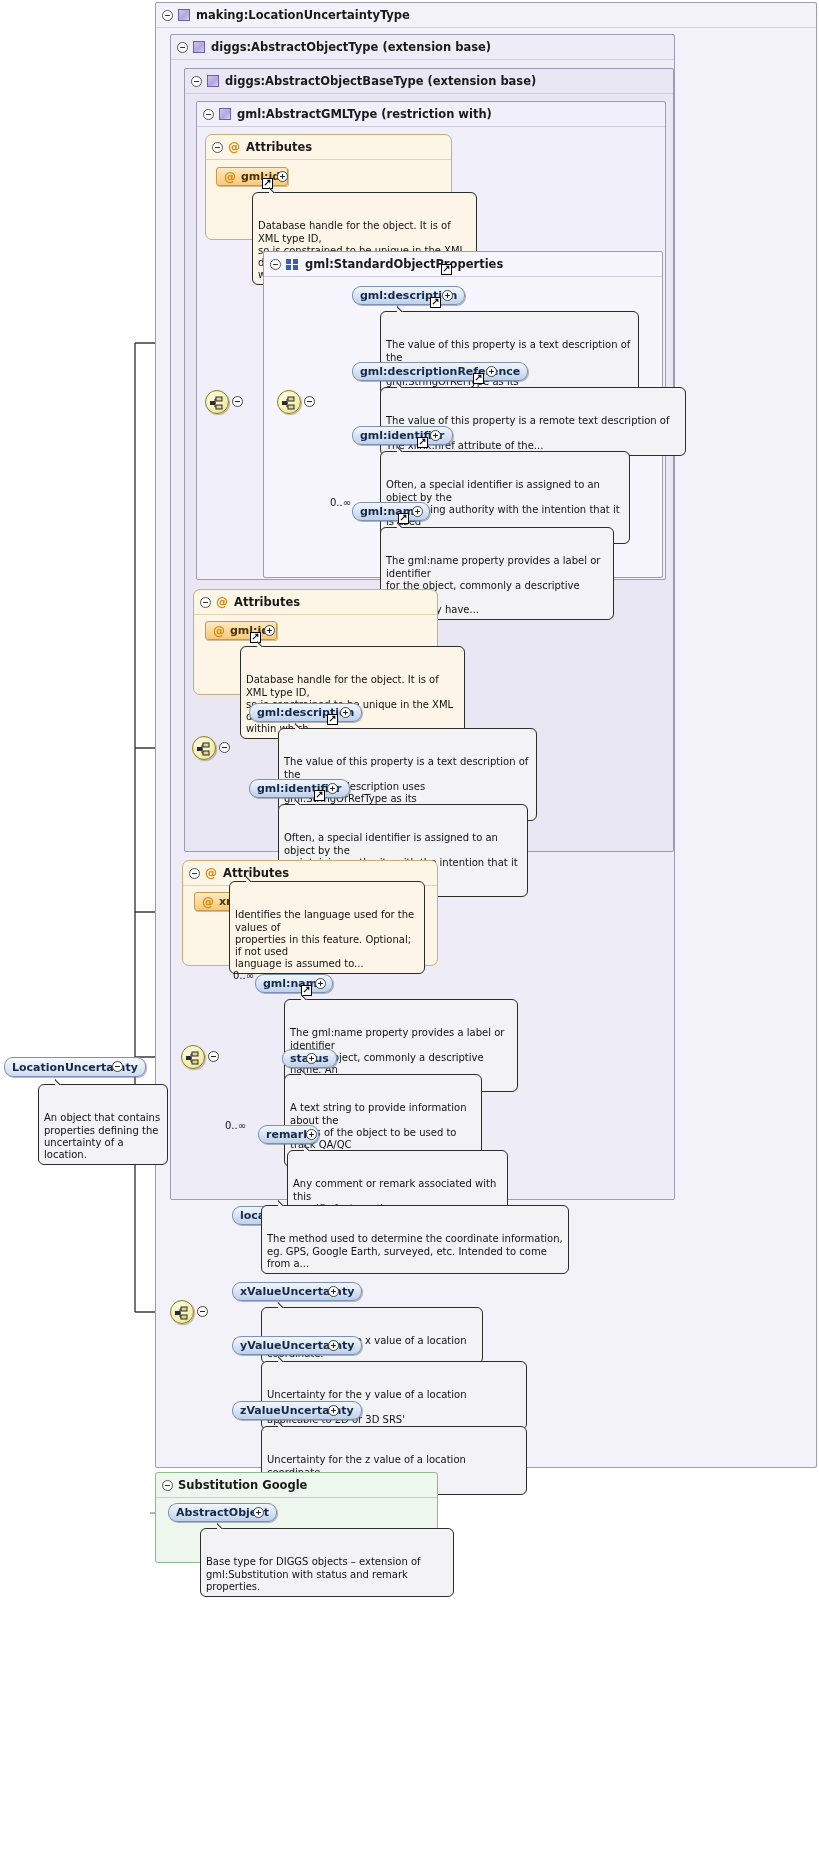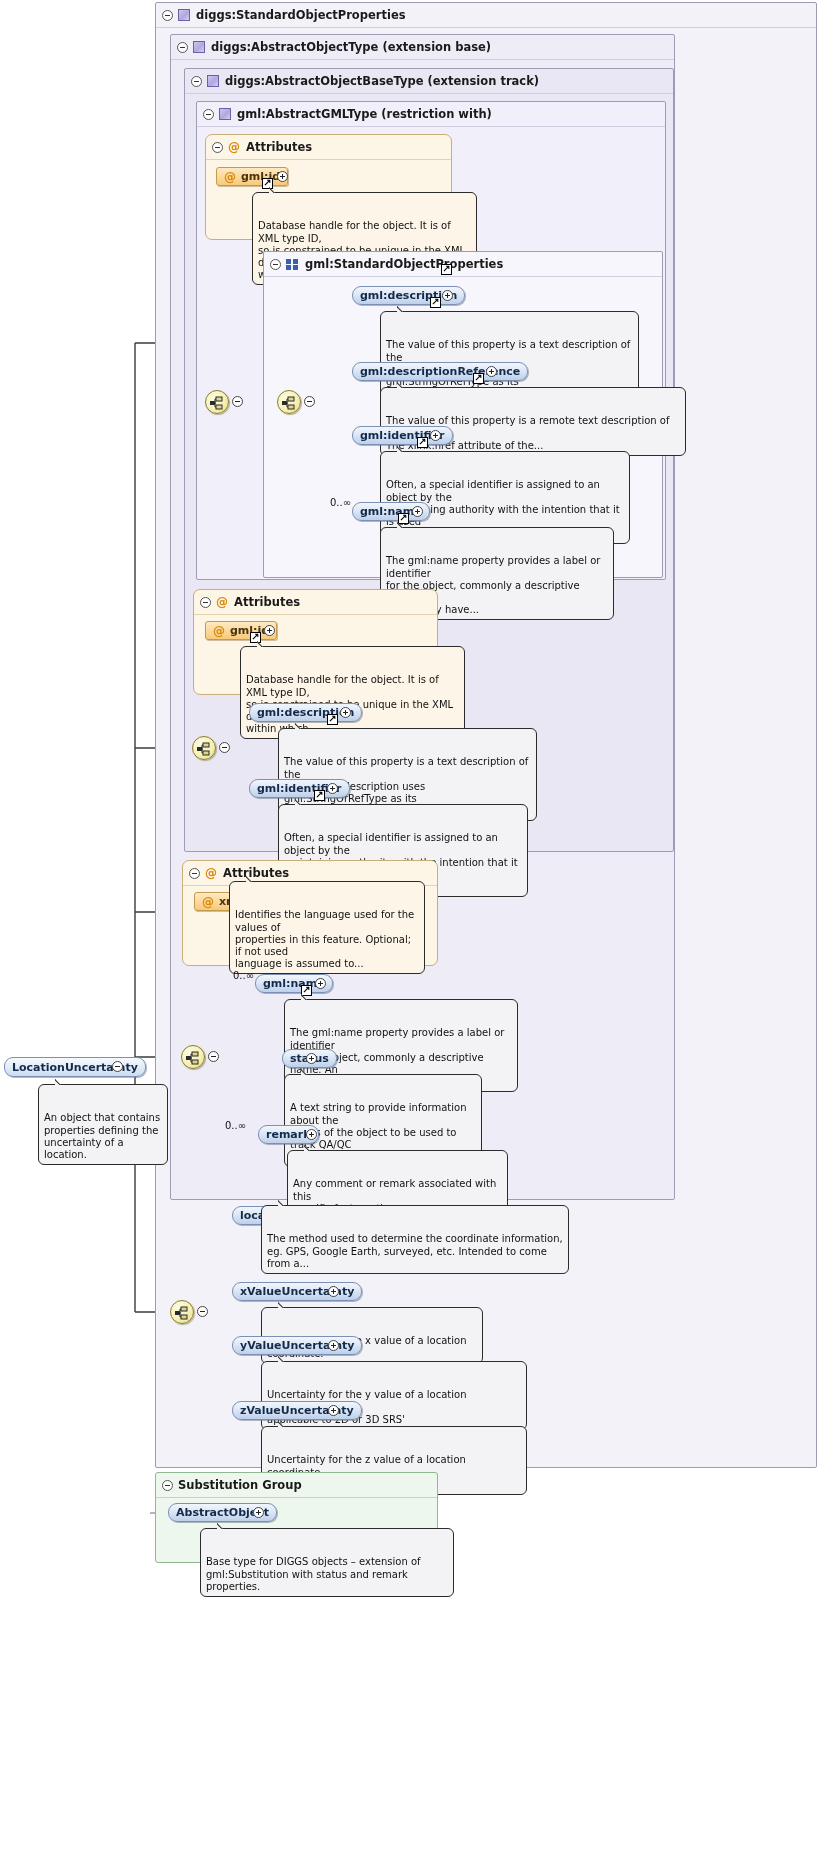--- a/index.html
+++ b/index.html
@@ -248,39 +248,39 @@
     <path d="M210,1312 V1405 Q210,1411 216,1411 H232" stroke="#8a8a95" stroke-width="1" fill="none"></path>
 
     <path d="M150,1513 H168" stroke="#6b6b75" stroke-width="1" fill="none"></path>
     <path d="M168,1513 H172" stroke="#6b6b75" stroke-width="1" fill="none"></path>
   </svg>
 
   <div class="box lvl0" style="left:155px; top:2px; width:662px; height:1466px;">
     <div class="box-hdr">
       <span class="tog"></span>
       <span class="swatch"></span>
-      <span>diggs:StandardObjectProperties</span>
+      <span>making:LocationUncertaintyType</span>
     </div>
     <div class="box-sep"></div>
   </div>
 
   <div class="box lvl1" style="left:170px; top:34px; width:505px; height:1166px;">
     <div class="box-hdr">
       <span class="tog"></span>
       <span class="swatch"></span>
       <span>diggs:AbstractObjectType (extension base)</span>
     </div>
     <div class="box-sep"></div>
   </div>
 
   <div class="box lvl2" style="left:184px; top:68px; width:490px; height:784px;">
     <div class="box-hdr">
       <span class="tog"></span>
       <span class="swatch"></span>
-      <span>diggs:AbstractObjectBaseType (extension track)</span>
+      <span>diggs:AbstractObjectBaseType (extension base)</span>
     </div>
     <div class="box-sep"></div>
   </div>
 
   <div class="box lvl3" style="left:196px; top:101px; width:470px; height:479px;">
     <div class="box-hdr">
       <span class="tog"></span>
       <span class="swatch"></span>
       <span>gml:AbstractGMLType (restriction with)</span>
     </div>
@@ -570,21 +570,21 @@
   <div class="doc" style="left:2px; top:1084px; width:130px;">
     <span class="tail"></span>
     <span>An object that contains
 properties defining the
 uncertainty of a location.</span>
   </div>
 
   <div class="subgrp" style="left:155px; top:1472px; width:283px; height:91px;">
     <div class="box-hdr">
       <span class="tog"></span>
-      <span>Substitution Group</span>
+      <span>Substitution Google</span>
     </div>
     <div class="box-sep"></div>
   </div>
   <div class="chip" style="left:168px; top:1503px;">
     <span>AbstractObject</span>
   </div>
   <div class="cplus" style="left:253px; top:1507px;"></div>
   <div class="doc" style="left:164px; top:1528px; width:254px;">
     <span class="tail"></span>
     <span>Base type for DIGGS objects – extension of

